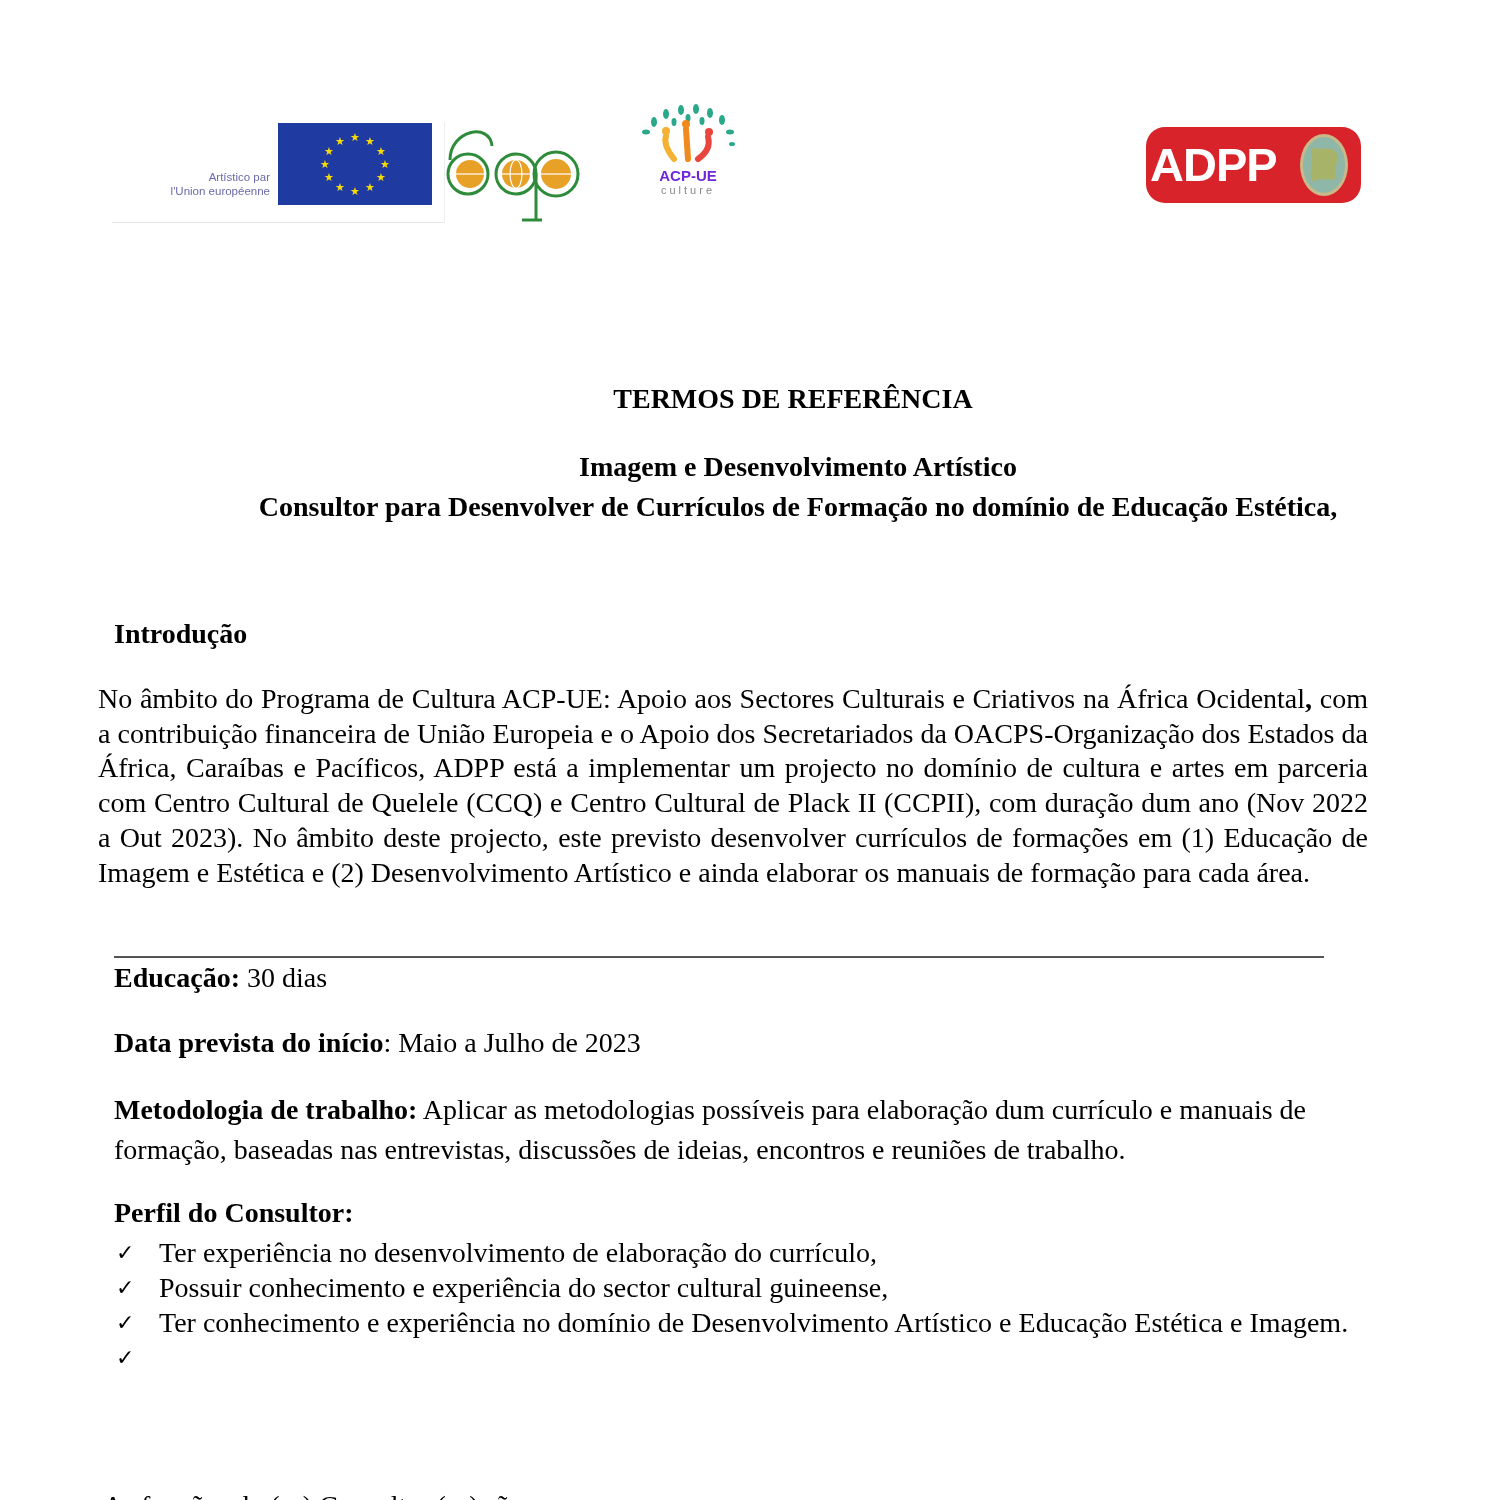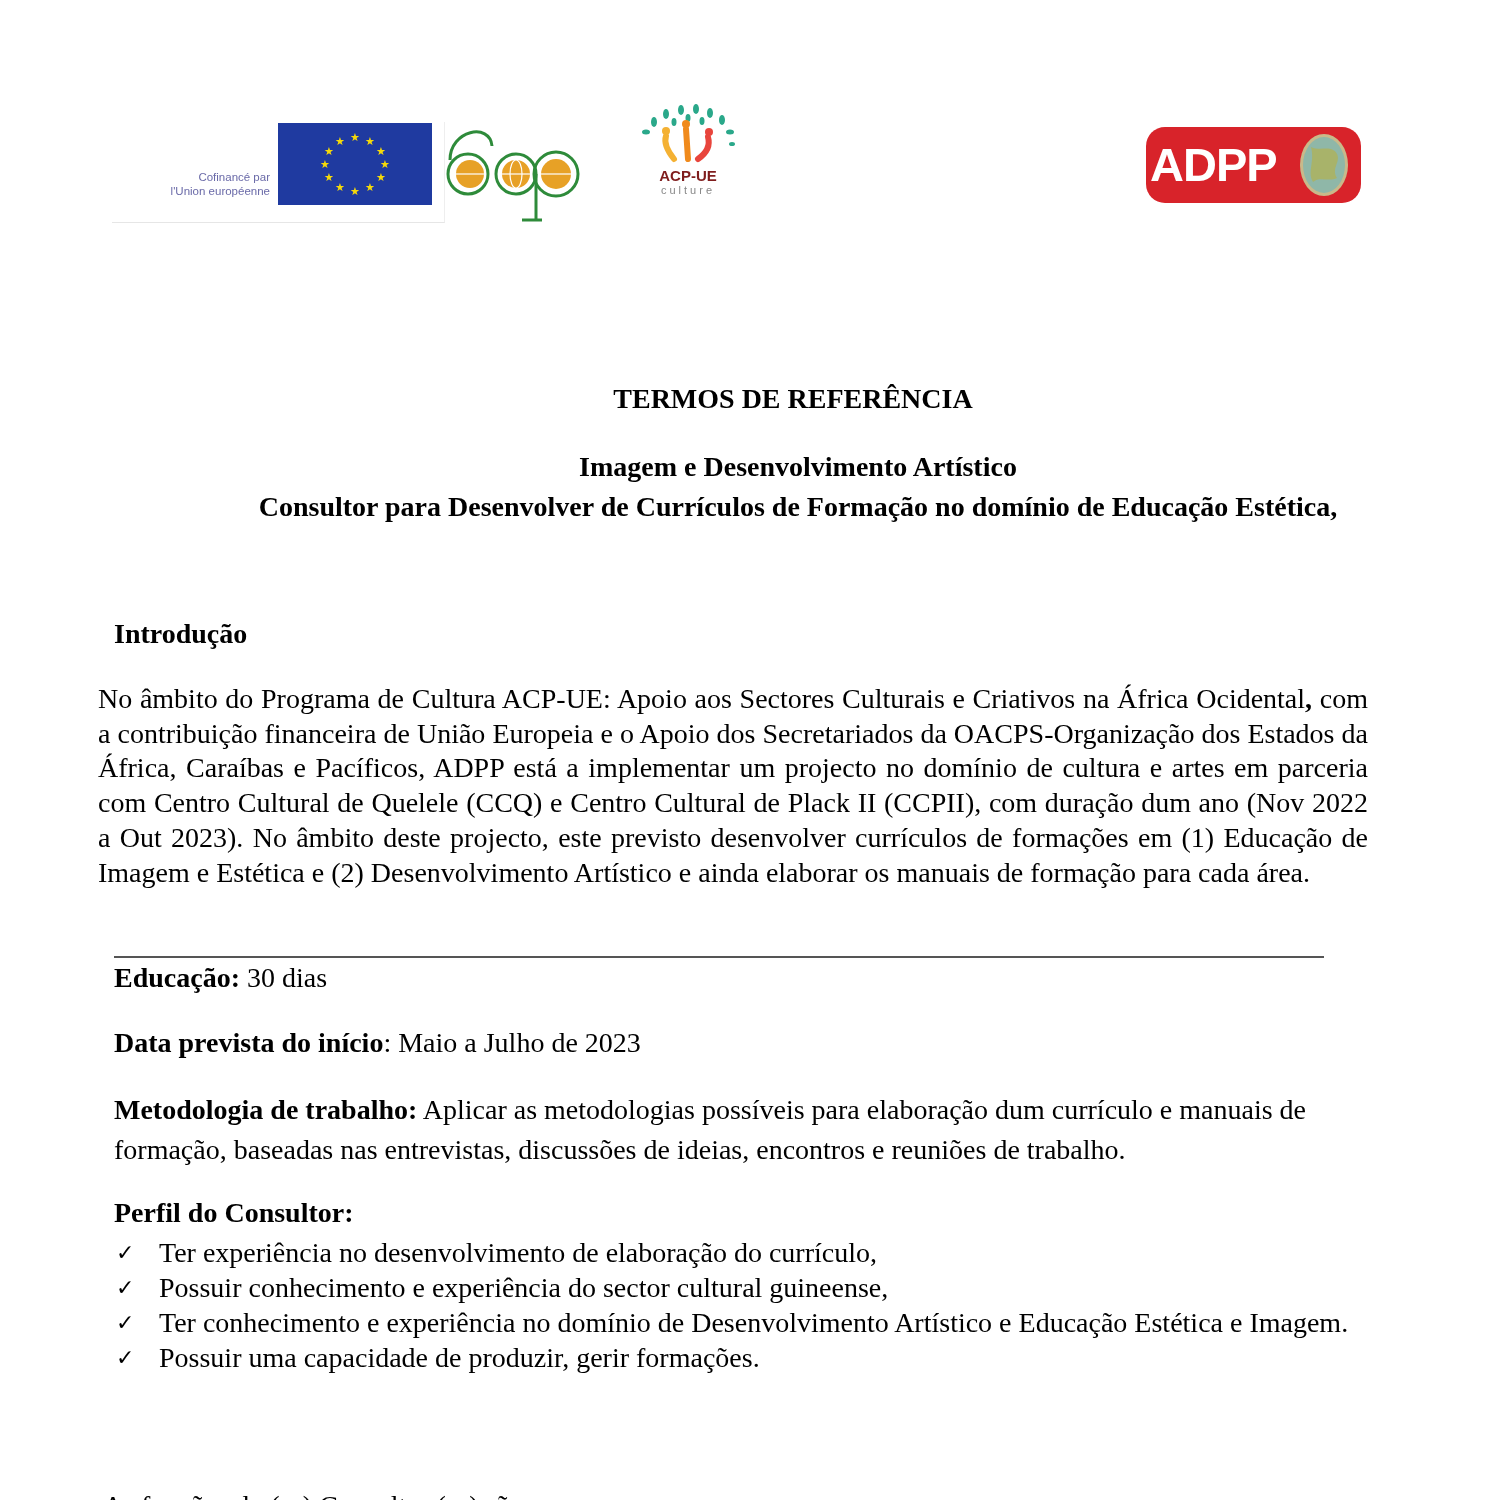--- a/index.html
+++ b/index.html
@@ -8,21 +8,21 @@
     .abs { position: absolute; }
 
     
     .eu-logo { left: 112px; top: 122px; width: 332px; height: 100px; border-bottom: 1px solid #e6e6e6; border-right: 1px solid #eee; }
     .eu-text { position: absolute; left: 0; top: 48px; width: 158px; text-align: right;
                font-family: "Liberation Sans", sans-serif; font-size: 11.5px; line-height: 14px; color: #6a6aa8; }
     .eu-flag { position: absolute; left: 166px; top: 1px; width: 154px; height: 82px; background: #1f3aa0; }
     .acp-logo { left: 444px; top: 122px; width: 140px; height: 102px; }
     .acpue-logo { left: 636px; top: 104px; width: 104px; height: 96px; }
     .acpue-title { position: absolute; left: 0; top: 64px; width: 104px; text-align: center;
-                   font-family: "Liberation Sans", sans-serif; font-size: 15px; font-weight: bold; color: #7f1d1d; line-height: 16px; }
+                   font-family: "Liberation Sans", sans-serif; font-size: 15px; font-weight: bold; color: #6d28d9; line-height: 16px; }
     .acpue-sub { position: absolute; left: 0; top: 80px; width: 104px; text-align: center;
                  font-family: "Liberation Sans", sans-serif; font-size: 11px; letter-spacing: 3px; color: #888; line-height: 12px; }
     .adpp-logo { left: 1146px; top: 127px; width: 215px; height: 76px; background: #d8232a; border-radius: 19px; }
     .adpp-text { position: absolute; left: 4px; top: 10px; font-family: "Liberation Sans", sans-serif;
                  font-weight: bold; font-size: 47px; line-height: 56px; color: #fff; letter-spacing: -1px; }
     .adpp-globe { position: absolute; left: 145px; top: 5px; width: 66px; height: 66px; }
 
     
     .title { left: 0; top: 381px; width: 1586px; text-align: center; font-weight: bold; font-size: 28px; line-height: 36px; }
     .subtitle { left: 200px; top: 447px; width: 1196px; text-align: center; font-weight: bold; font-size: 28px; line-height: 40px; }
@@ -39,21 +39,21 @@
     .list li { position: relative; padding-left: 45px; font-size: 28px; line-height: 35px; }
     .list .check { position: absolute; left: 2px; top: 0; font-family: "DejaVu Sans", sans-serif; font-size: 22px; }
     .resp-h { left: 103px; top: 1520px; margin-top: 24px; }
     .resp-p { left: 103px; top: 1488px; font-size: 28px; line-height: 36px; }
   </style>
 </head>
 <body>
 
 <div class="abs eu-logo">
   <div class="eu-text">
-    <div>Cofinancé par</div>
+    <div>Artístico par</div>
     <div>l'Union européenne</div>
   </div>
   <div class="eu-flag">
     <svg width="154" height="82" viewBox="0 0 154 82">
       <g fill="#f5d90a">
         <text x="77" y="18" font-size="11" text-anchor="middle">★</text>
         <text x="92" y="22" font-size="11" text-anchor="middle">★</text>
         <text x="103" y="32" font-size="11" text-anchor="middle">★</text>
         <text x="107" y="45" font-size="11" text-anchor="middle">★</text>
         <text x="103" y="58" font-size="11" text-anchor="middle">★</text>
@@ -146,17 +146,17 @@
 
 <div class="abs line dur"><b>Educação:</b><span> 30 dias</span></div>
 <div class="abs line data"><b>Data prevista do início</b><span>: Maio a Julho de 2023</span></div>
 <div class="abs metod"><b>Metodologia de trabalho:</b><span> Aplicar as metodologias possíveis para elaboração dum currículo e manuais de formação, baseadas nas entrevistas, discussões de ideias, encontros e reuniões de trabalho.</span></div>
 
 <div class="abs h perfil-h">Perfil do Consultor:</div>
 <ul class="abs list">
   <li><span class="check">✓</span><span>Ter experiência no desenvolvimento de elaboração do currículo,</span></li>
   <li><span class="check">✓</span><span>Possuir conhecimento e experiência do sector cultural guineense,</span></li>
   <li><span class="check">✓</span><span>Ter conhecimento e experiência no domínio de Desenvolvimento Artístico e Educação Estética e Imagem.</span></li>
-  <li><span class="check">✓</span><span>Possuir uma capacidade de produzir, gerir formações.</span></li>
+  <li><span class="check">✓</span></li>
 </ul>
 
 <div class="abs h resp-h">Responsabilidades:</div>
 <div class="abs resp-p">As funções do (as) Consultor (as) são:</div>
 
 </body></html>

